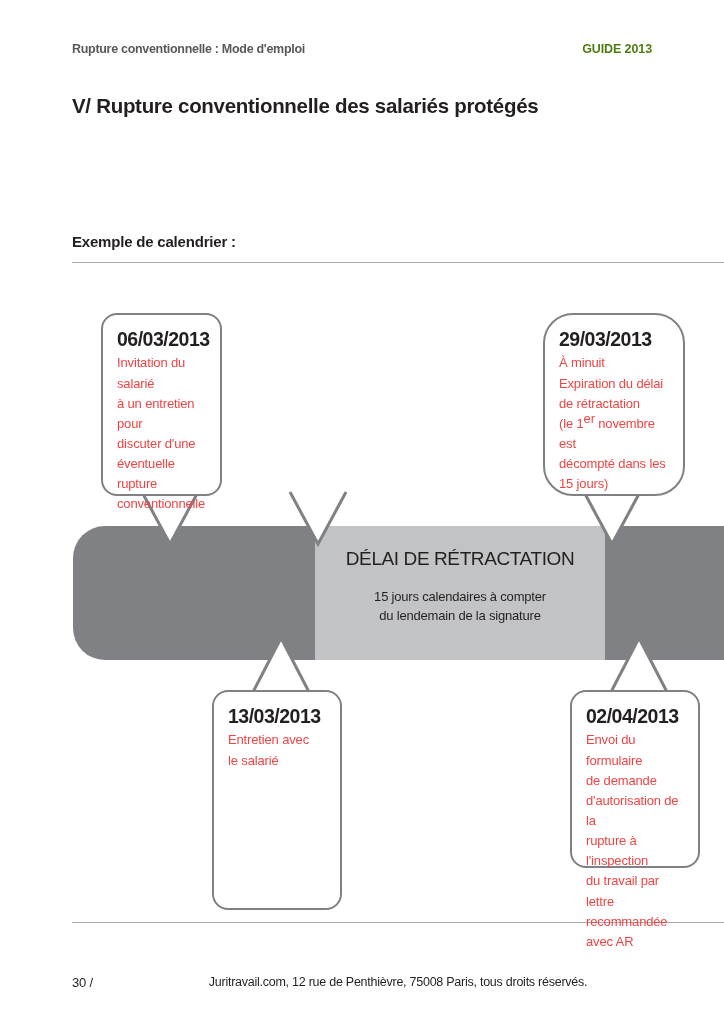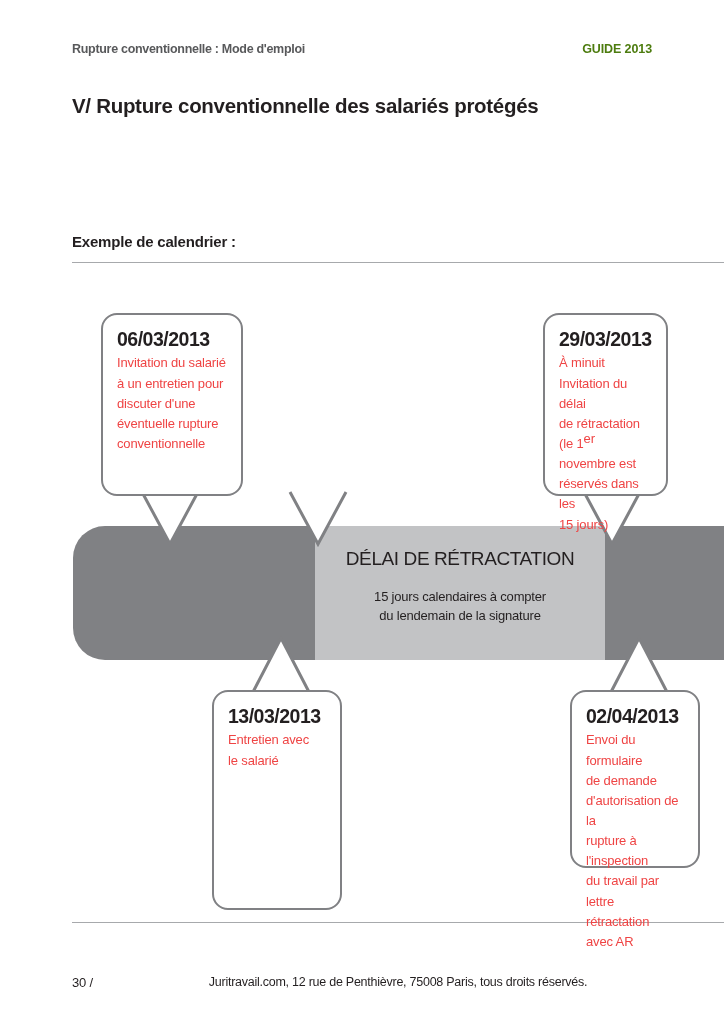--- a/index.html
+++ b/index.html
@@ -174,23 +174,23 @@
   }
 
   
   .tail {
     position: absolute;
     z-index: 2;
     overflow: visible;
   }
 
   
-  #bubble-1 { left: 101px; top: 313px; width: 142px; height: 183px; }
+  #bubble-1 { left: 101px; top: 313px; width: 121px; height: 183px; }
   #bubble-2 { left: 249px; top: 313px; width: 130px; height: 183px; }
-  #bubble-3 { left: 543px; top: 313px; width: 125px; height: 183px; }
+  #bubble-3 { left: 543px; top: 313px; width: 142px; height: 183px; border-radius: 30px; }
   #bubble-4 { left: 212px; top: 690px; width: 130px; height: 220px; }
   #bubble-5 { left: 570px; top: 690px; width: 130px; height: 178px; }
 
   #tail-1 { left: 140px; top: 492px; width: 60px; height: 56px; }
   #tail-2 { left: 288px; top: 492px; width: 60px; height: 56px; }
   #tail-3 { left: 582px; top: 492px; width: 60px; height: 56px; }
   #tail-4 { left: 251px; top: 634px; width: 60px; height: 58px; }
   #tail-5 { left: 609px; top: 634px; width: 60px; height: 58px; }
 
   
@@ -275,24 +275,24 @@
         </div>
     </div>
   </div>
 
 
   <div class="bubble" id="bubble-3">
     <div class="bubble-inner">
       <div class="bubble-date">29/03/2013</div>
       <div class="bubble-text">
           <div>À minuit</div>
-          <div>Invitation du délai</div>
+          <div>Expiration du délai</div>
           <div>de rétractation</div>
           <div>(le 1<sup>er</sup> novembre est</div>
-          <div>réservés dans les</div>
+          <div>décompté dans les</div>
           <div>15 jours)</div>
         </div>
     </div>
   </div>
 
   <div class="bubble" id="bubble-4">
     <div class="bubble-inner">
       <div class="bubble-date">13/03/2013</div>
       <div class="bubble-text">
           <div>Entretien avec</div>
@@ -303,21 +303,21 @@
 
   <div class="bubble" id="bubble-5">
     <div class="bubble-inner">
       <div class="bubble-date">02/04/2013</div>
       <div class="bubble-text">
           <div>Envoi du formulaire</div>
           <div>de demande</div>
           <div>d'autorisation de la</div>
           <div>rupture à l'inspection</div>
           <div>du travail par lettre</div>
-          <div>rétractation</div>
+          <div>recommandée</div>
           <div>avec AR</div>
         </div>
     </div>
   </div>
 
   <div class="rule-bottom"></div>
   <div class="footer">
     <div class="footer-legal">Juritravail.com, 12 rue de Penthièvre, 75008 Paris, tous droits réservés.</div>
     <div class="footer-page">30 /</div>
   </div>

